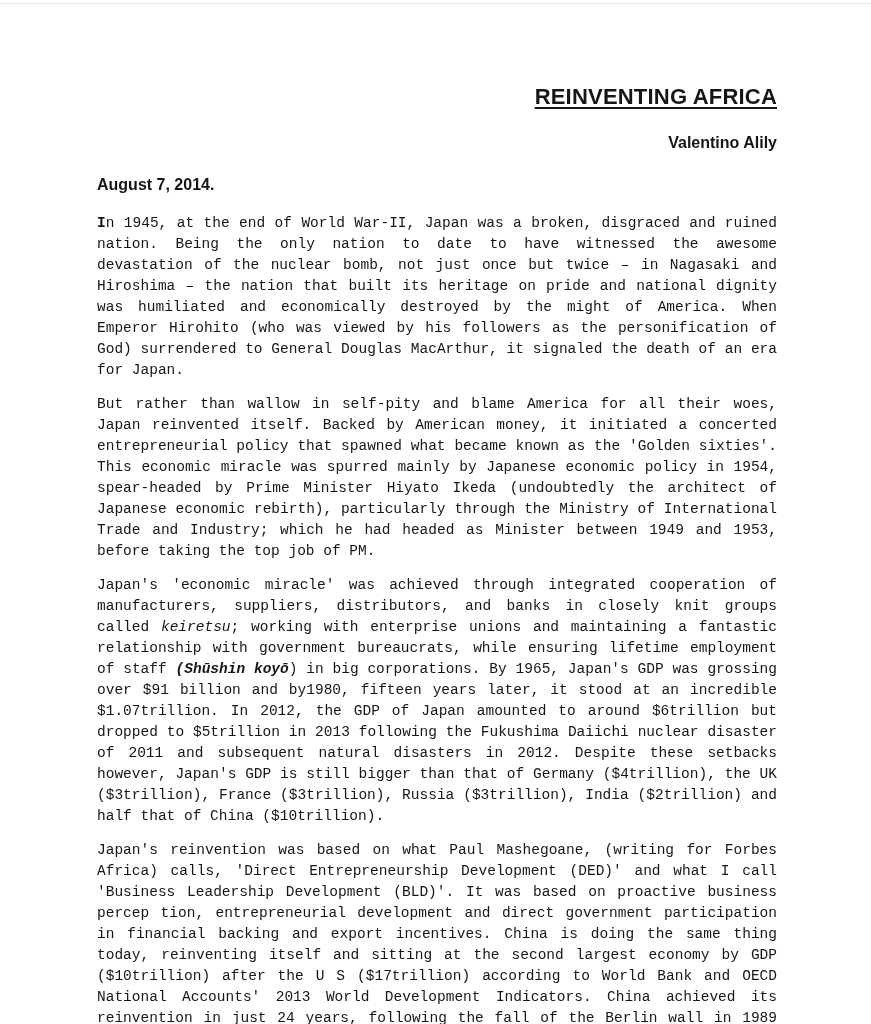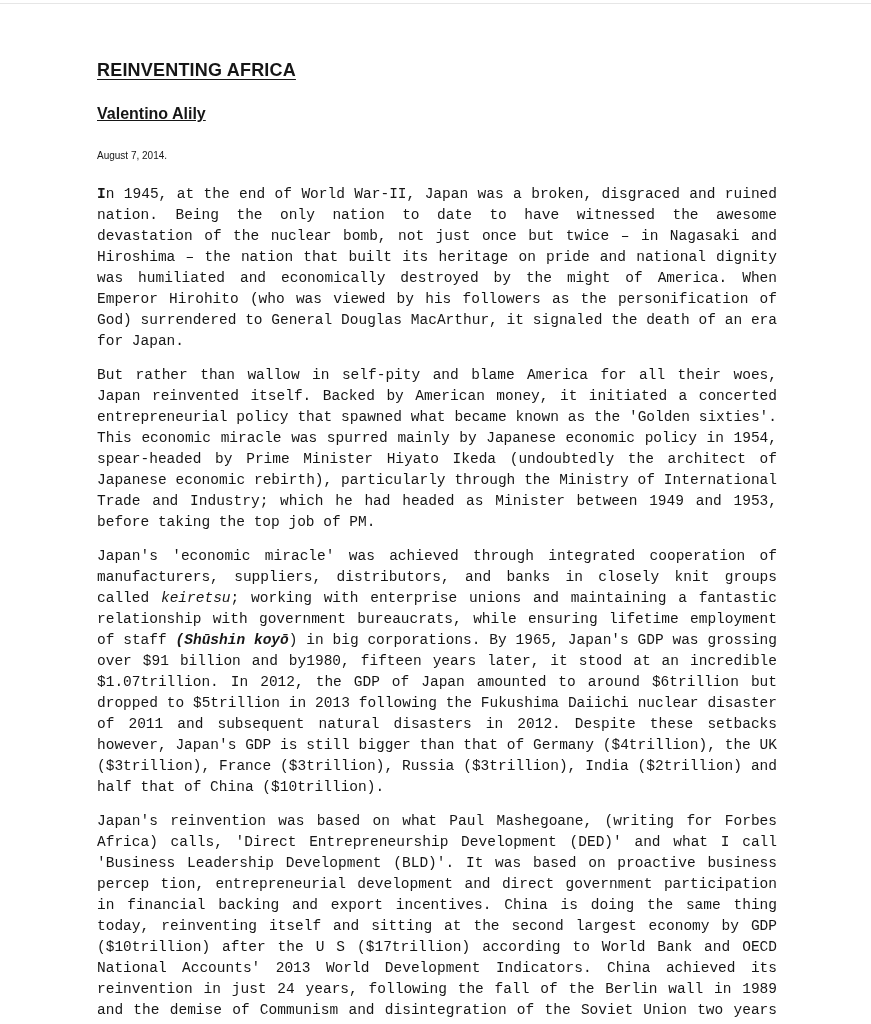--- a/index.html
+++ b/index.html
@@ -17,41 +17,41 @@
     margin-top: 3px;
     border-top: 1px solid #e6e6e6;
     width: 100%;
     height: 0;
   }
   .content-col {
     margin-left: 97px;
     width: 680px;
   }
   .doc-title {
-    margin-top: 56px;
-    text-align: left;
-    font-size: 18px;
+    margin-top: 80px;
+    text-align: right;
+    font-size: 22px;
     font-weight: bold;
     letter-spacing: 0.2px;
     text-decoration: underline;
     text-underline-offset: 3px;
   }
   .doc-author {
     margin-top: 24px;
-    text-align: left;
+    text-align: right;
     font-size: 16px;
     font-weight: bold;
-    text-decoration: underline;
   }
   .doc-date {
     margin-top: 22px;
     margin-bottom: 18px;
-    font-size: 10px;
+    font-size: 16px;
     line-height: 21px;
     text-align: left;
+    font-weight: bold;
   }
   .para {
     font-size: 14.5px;
     line-height: 21px;
     text-align: justify;
     text-justify: inter-word;
     margin-bottom: 13px;
     font-family: Liberation Mono, monospace;
   }
   .para span.b { font-weight: bold; }

